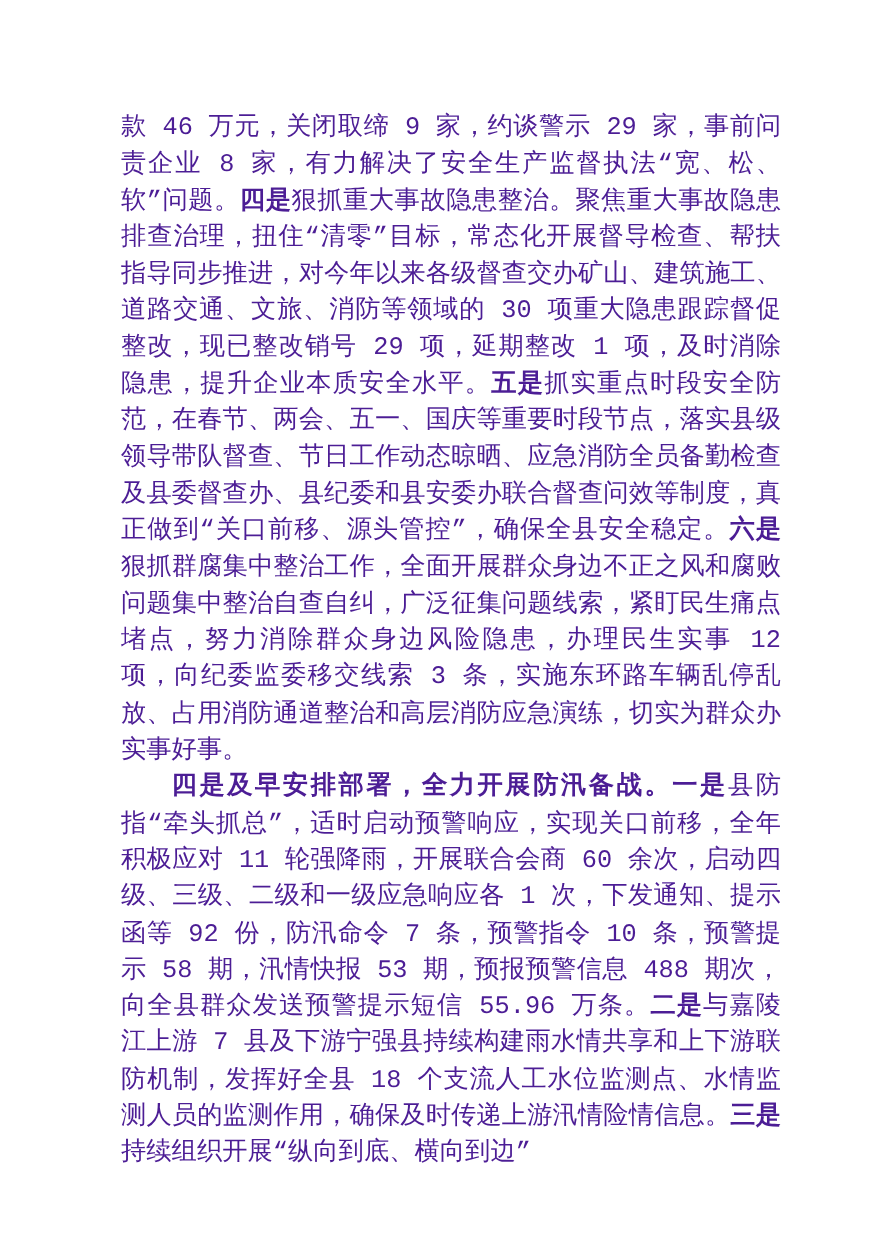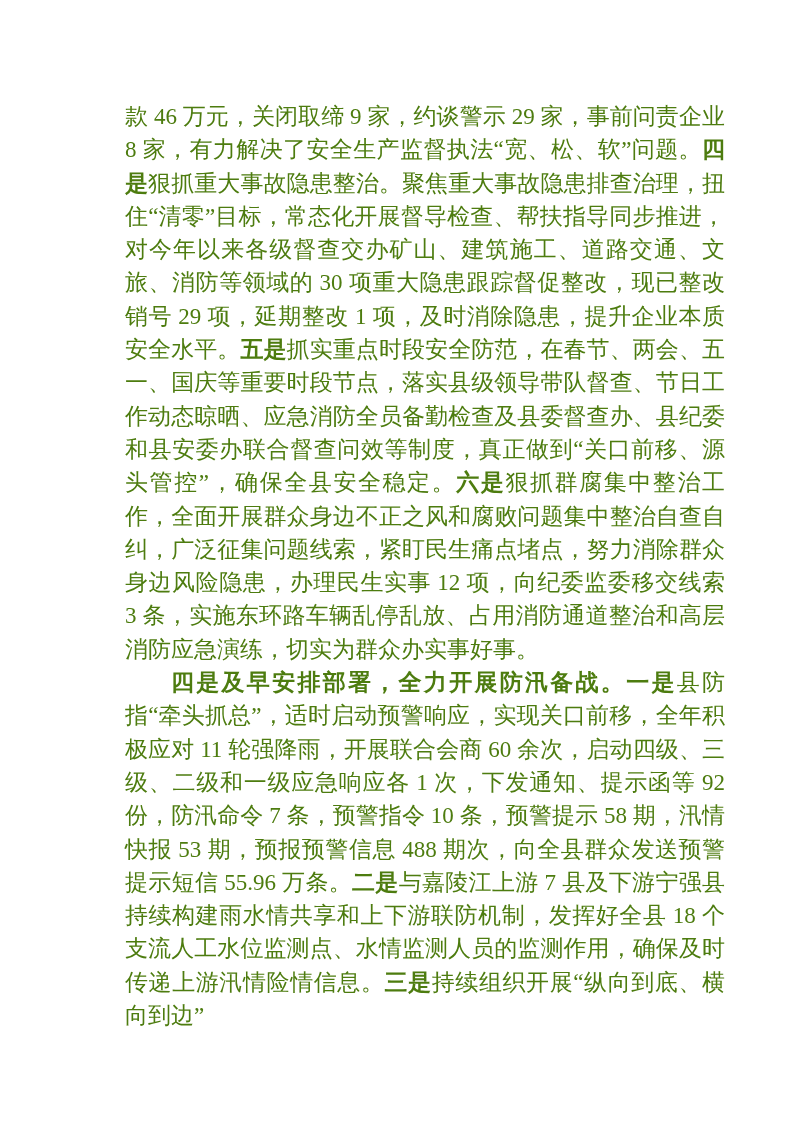--- a/index.html
+++ b/index.html
@@ -17,28 +17,29 @@
   .page {
     position: absolute;
     left: 0;
     top: 0;
     width: 793px;
     height: 1122px;
     background: #ffffff;
   }
   .content {
     position: absolute;
-    left: 125px;
+    left: 110px;
     top: 100px;
     width: 600px;
-    color: #4d7c0f;
+    color: #4c1d95;
     font-size: 23px;
     line-height: 33.3px;
     text-align: justify;
     letter-spacing: 0;
+    font-family: Liberation Mono, monospace;
   }
   .content p {
     margin: 0;
     padding: 0;
     text-justify: inter-character;
     word-break: break-all;
   }
   .content p.indent {
     text-indent: 2em;
   }

